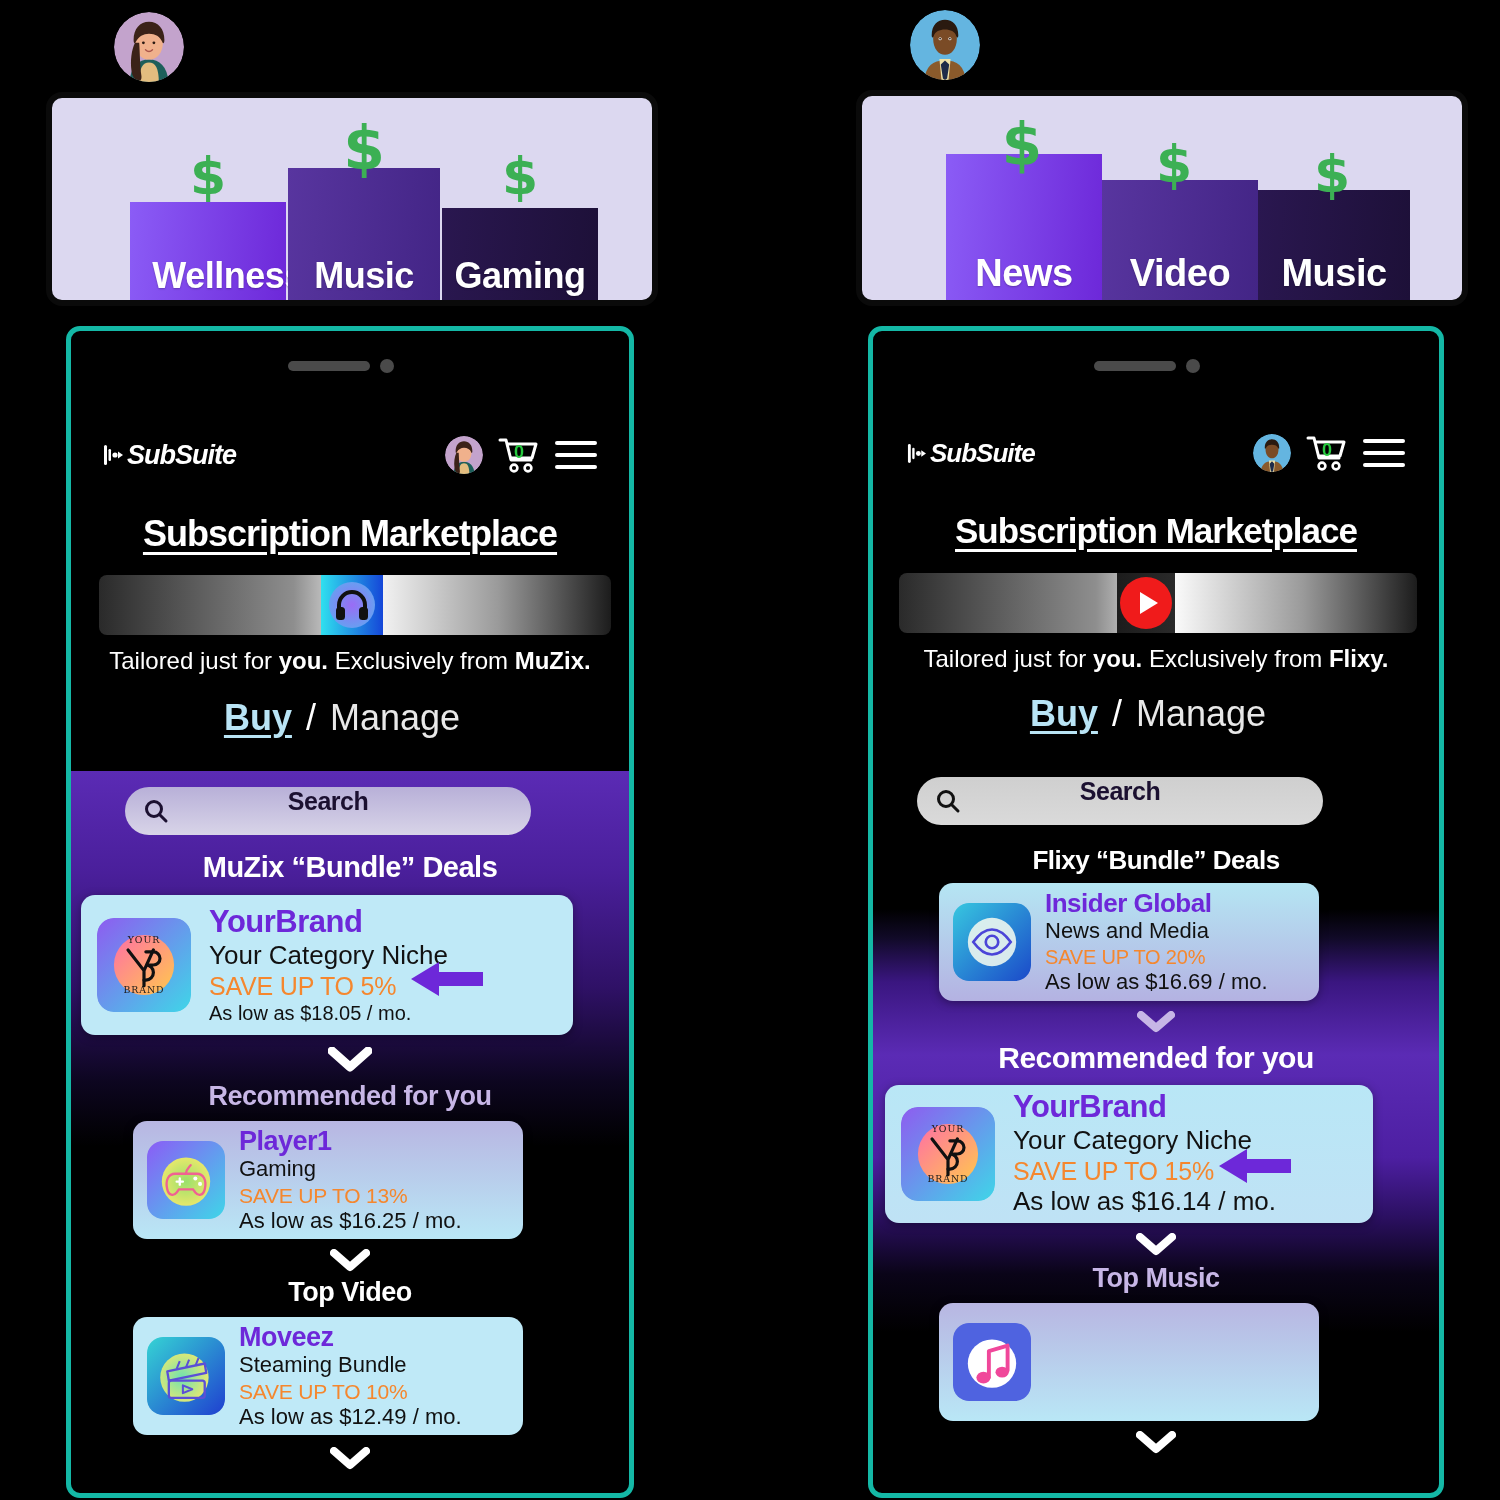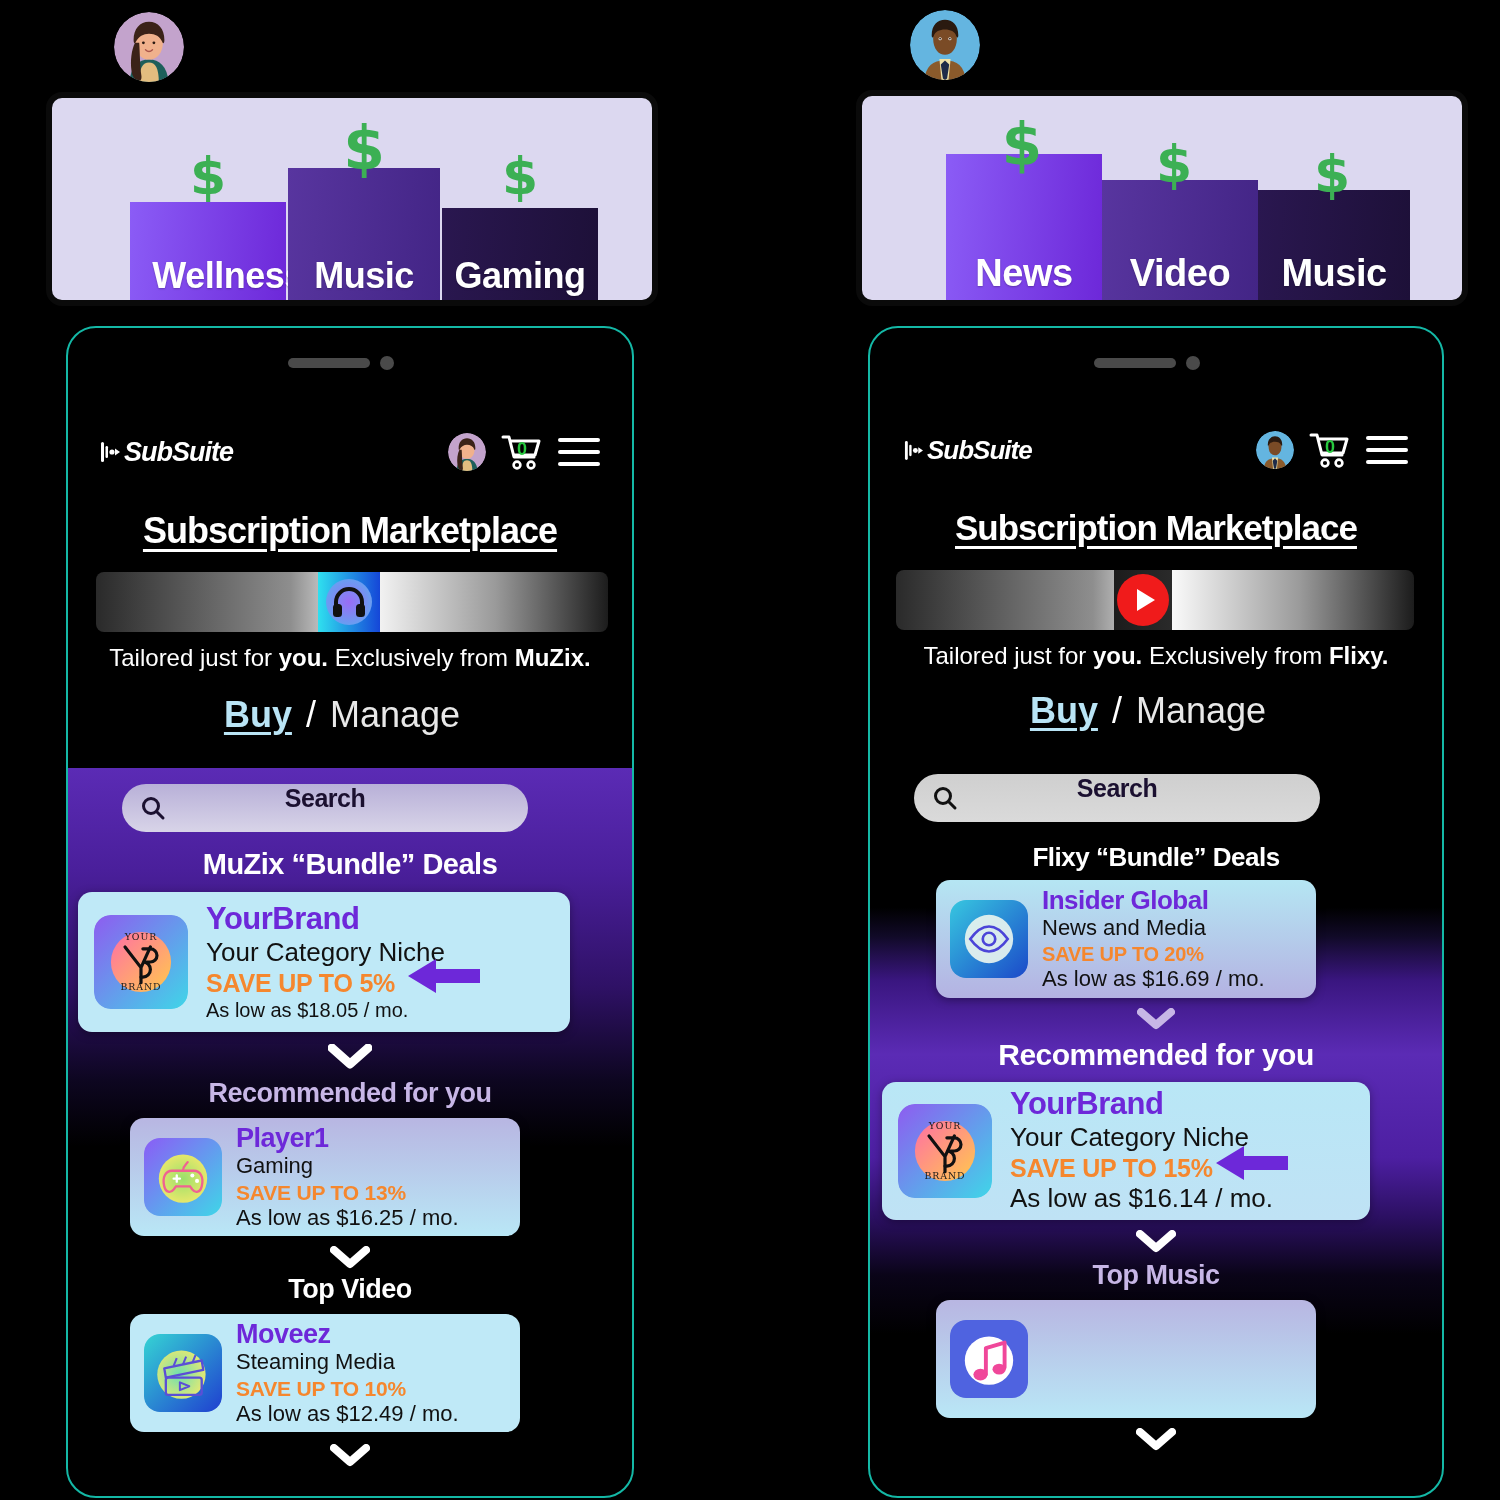--- a/index.html
+++ b/index.html
@@ -43,22 +43,22 @@
   }
   .dollar {
     position: absolute; color: #3cb054; font-weight: bold;
     font-family: "DejaVu Sans", sans-serif; line-height: 1;
     transform: translateX(-50%);
   }
 
   
   .phone {
     position: absolute;
-    border: 2px solid #14b8a6;
-    border-radius: 30px;
+    border: 5px solid #14b8a6;
+    border-radius: 14px;
     background: #000;
     overflow: hidden;
   }
   .phone-inner { position: absolute; inset: 0; overflow: hidden; border-radius: 53px; }
   .notch-bar {
     position: absolute; top: 30px; left: 50%;
     transform: translateX(-62px);
     width: 82px; height: 10px; border-radius: 5px; background: #4a4a4a;
   }
   .notch-dot {
@@ -150,21 +150,21 @@
 
   .deal-card {
     position: absolute; border-radius: 14px;
     display: flex; align-items: center;
     box-shadow: 0 2px 10px rgba(0,0,0,.35);
   }
   .deal-logo { flex: 0 0 auto; border-radius: 16px; overflow: hidden; position: relative; }
   .deal-body { display: flex; flex-direction: column; position: relative; }
   .deal-name { font-weight: bold; color: #6d28d9; letter-spacing: -0.5px; line-height: 1.12; }
   .deal-cat  { color: #111; line-height: 1.2; }
-  .deal-save { font-weight: bold; color: #f5872e; letter-spacing: -0.2px; line-height: 1.2; }
+  .deal-save { font-weight: normal; color: #f5872e; letter-spacing: -0.2px; line-height: 1.2; }
   .deal-price{ color: #111; line-height: 1.2; }
 
   .arrow-left { position: absolute; display: block; }
 
   .chev { position: absolute; left: 0; right: 0; display: flex; justify-content: center; }
   .chev svg { display: block; }
 </style>
 </head>
 <body>
 
@@ -401,21 +401,21 @@
                 <rect width="100" height="100" rx="18" fill="url(#gClap)"></rect>
                 <circle cx="48" cy="52" r="31" fill="url(#gClapC)"></circle>
                 <path d="M26 44 L74 34 L76 46 L28 56 Z" stroke="#5b4fd6" stroke-width="3" fill="none" stroke-linejoin="round"></path>
                 <path d="M38 41 l4 -10 M50 39 l4 -10 M62 37 l4 -10" stroke="#5b4fd6" stroke-width="2.6"></path>
                 <rect x="28" y="56" width="46" height="22" rx="3" stroke="#5b4fd6" stroke-width="3" fill="none"></rect>
                 <path d="M46 62 L58 67 L46 72 Z" stroke="#5b4fd6" stroke-width="2.6" fill="none" stroke-linejoin="round"></path>
               </svg>
             </div>
             <div class="deal-body" style="margin-left:14px;">
               <span class="deal-name" style="font-size:27px;">Moveez</span>
-              <span class="deal-cat" style="font-size:22px;">Steaming Media</span>
+              <span class="deal-cat" style="font-size:22px;">Steaming Bundle</span>
               <span class="deal-save" style="font-size:21px;">SAVE UP TO 10%</span>
               <span class="deal-price" style="font-size:22px;">As low as $12.49 / mo.</span>
             </div>
           </div>
 
           <div class="chev" style="top:676px;">
             <svg width="40" height="24" viewBox="0 0 40 24">
                 <path d="M4 4 L20 18 L36 4" stroke="#fff" stroke-width="8" fill="none" stroke-linecap="round" stroke-linejoin="round"></path>
               </svg>
           </div>

